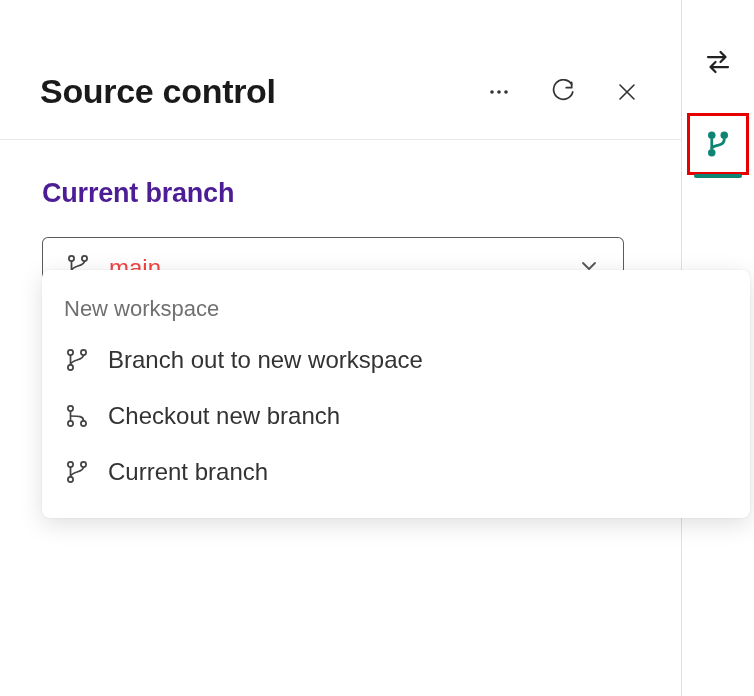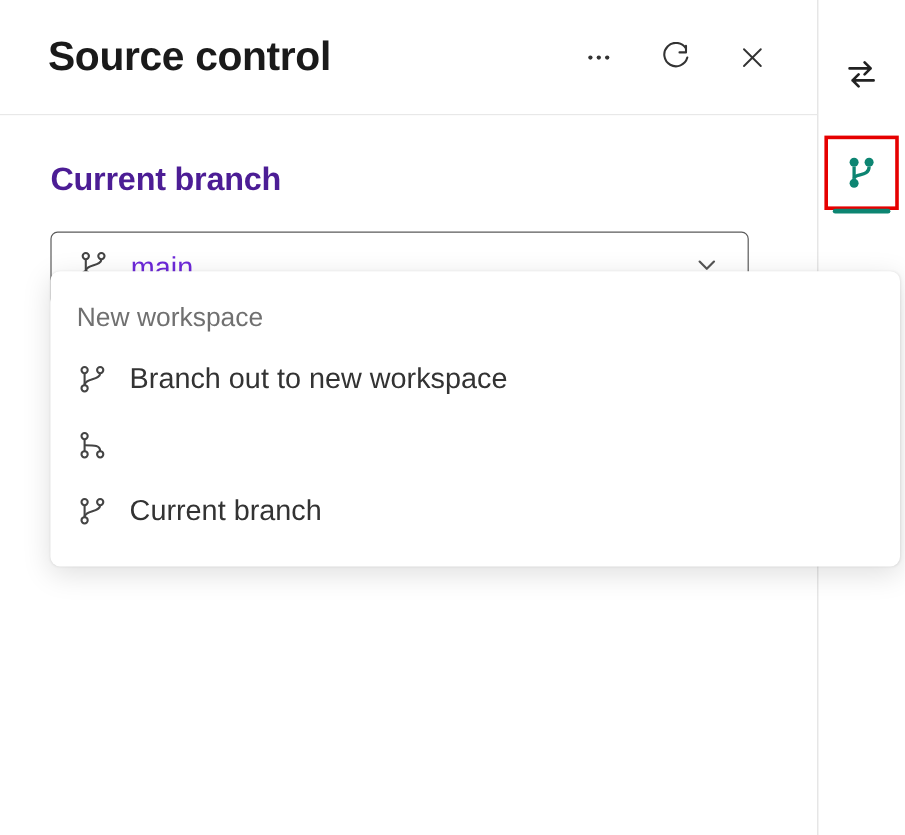--- a/index.html
+++ b/index.html
@@ -20,20 +20,21 @@
       display: flex;
       flex-direction: column;
       border-right: 1.5px solid #e0e0e0;
     }
     .header {
       display: flex;
       align-items: center;
       padding: 28px 40px 28px 40px;
       border-bottom: 1.5px solid #e8e8e8;
       gap: 16px;
+      margin-top: 44px;
     }
     .header-title {
       font-size: 34px;
       font-weight: 600;
       color: #1a1a1a;
       flex: 1;
       letter-spacing: -0.3px;
     }
     .header-actions {
       display: flex;
@@ -72,21 +73,21 @@
       cursor: pointer;
       background: #fff;
       gap: 18px;
     }
     .dropdown .branch-icon {
       color: #444;
     }
     .dropdown-text {
       flex: 1;
       font-size: 24px;
-      color: #6d28d9;
+      color: #ef4444;
     }
     .dropdown .chevron {
       color: #555;
     }
     .dropdown-menu {
       position: absolute;
       top: 130px;
       left: 42px;
       width: 708px;
       background: #fff;
@@ -220,20 +221,21 @@
       <div class="menu-item">
         <span class="item-icon">
           <svg width="26" height="26" viewBox="0 0 24 24" fill="none" stroke="currentColor" stroke-width="1.6">
               <circle cx="6" cy="5" r="2.4"></circle>
               <circle cx="18" cy="19" r="2.4"></circle>
               <circle cx="6" cy="19" r="2.4"></circle>
               <path d="M6 7.4 L6 16.6"></path>
               <path d="M6 12 C14 12 18 12 18 16.6"></path>
             </svg>
         </span>
+        <span>Checkout new branch</span>
       </div>
       <div class="menu-item">
         <span class="item-icon">
           <svg width="26" height="26" viewBox="0 0 24 24" fill="none" stroke="currentColor" stroke-width="1.6">
               <circle cx="6" cy="5" r="2.4"></circle>
               <circle cx="6" cy="19" r="2.4"></circle>
               <circle cx="18" cy="5" r="2.4"></circle>
               <path d="M6 7.4 L6 16.6"></path>
               <path d="M18 7.4 C18 13 6 11 6 16.6"></path>
             </svg>

